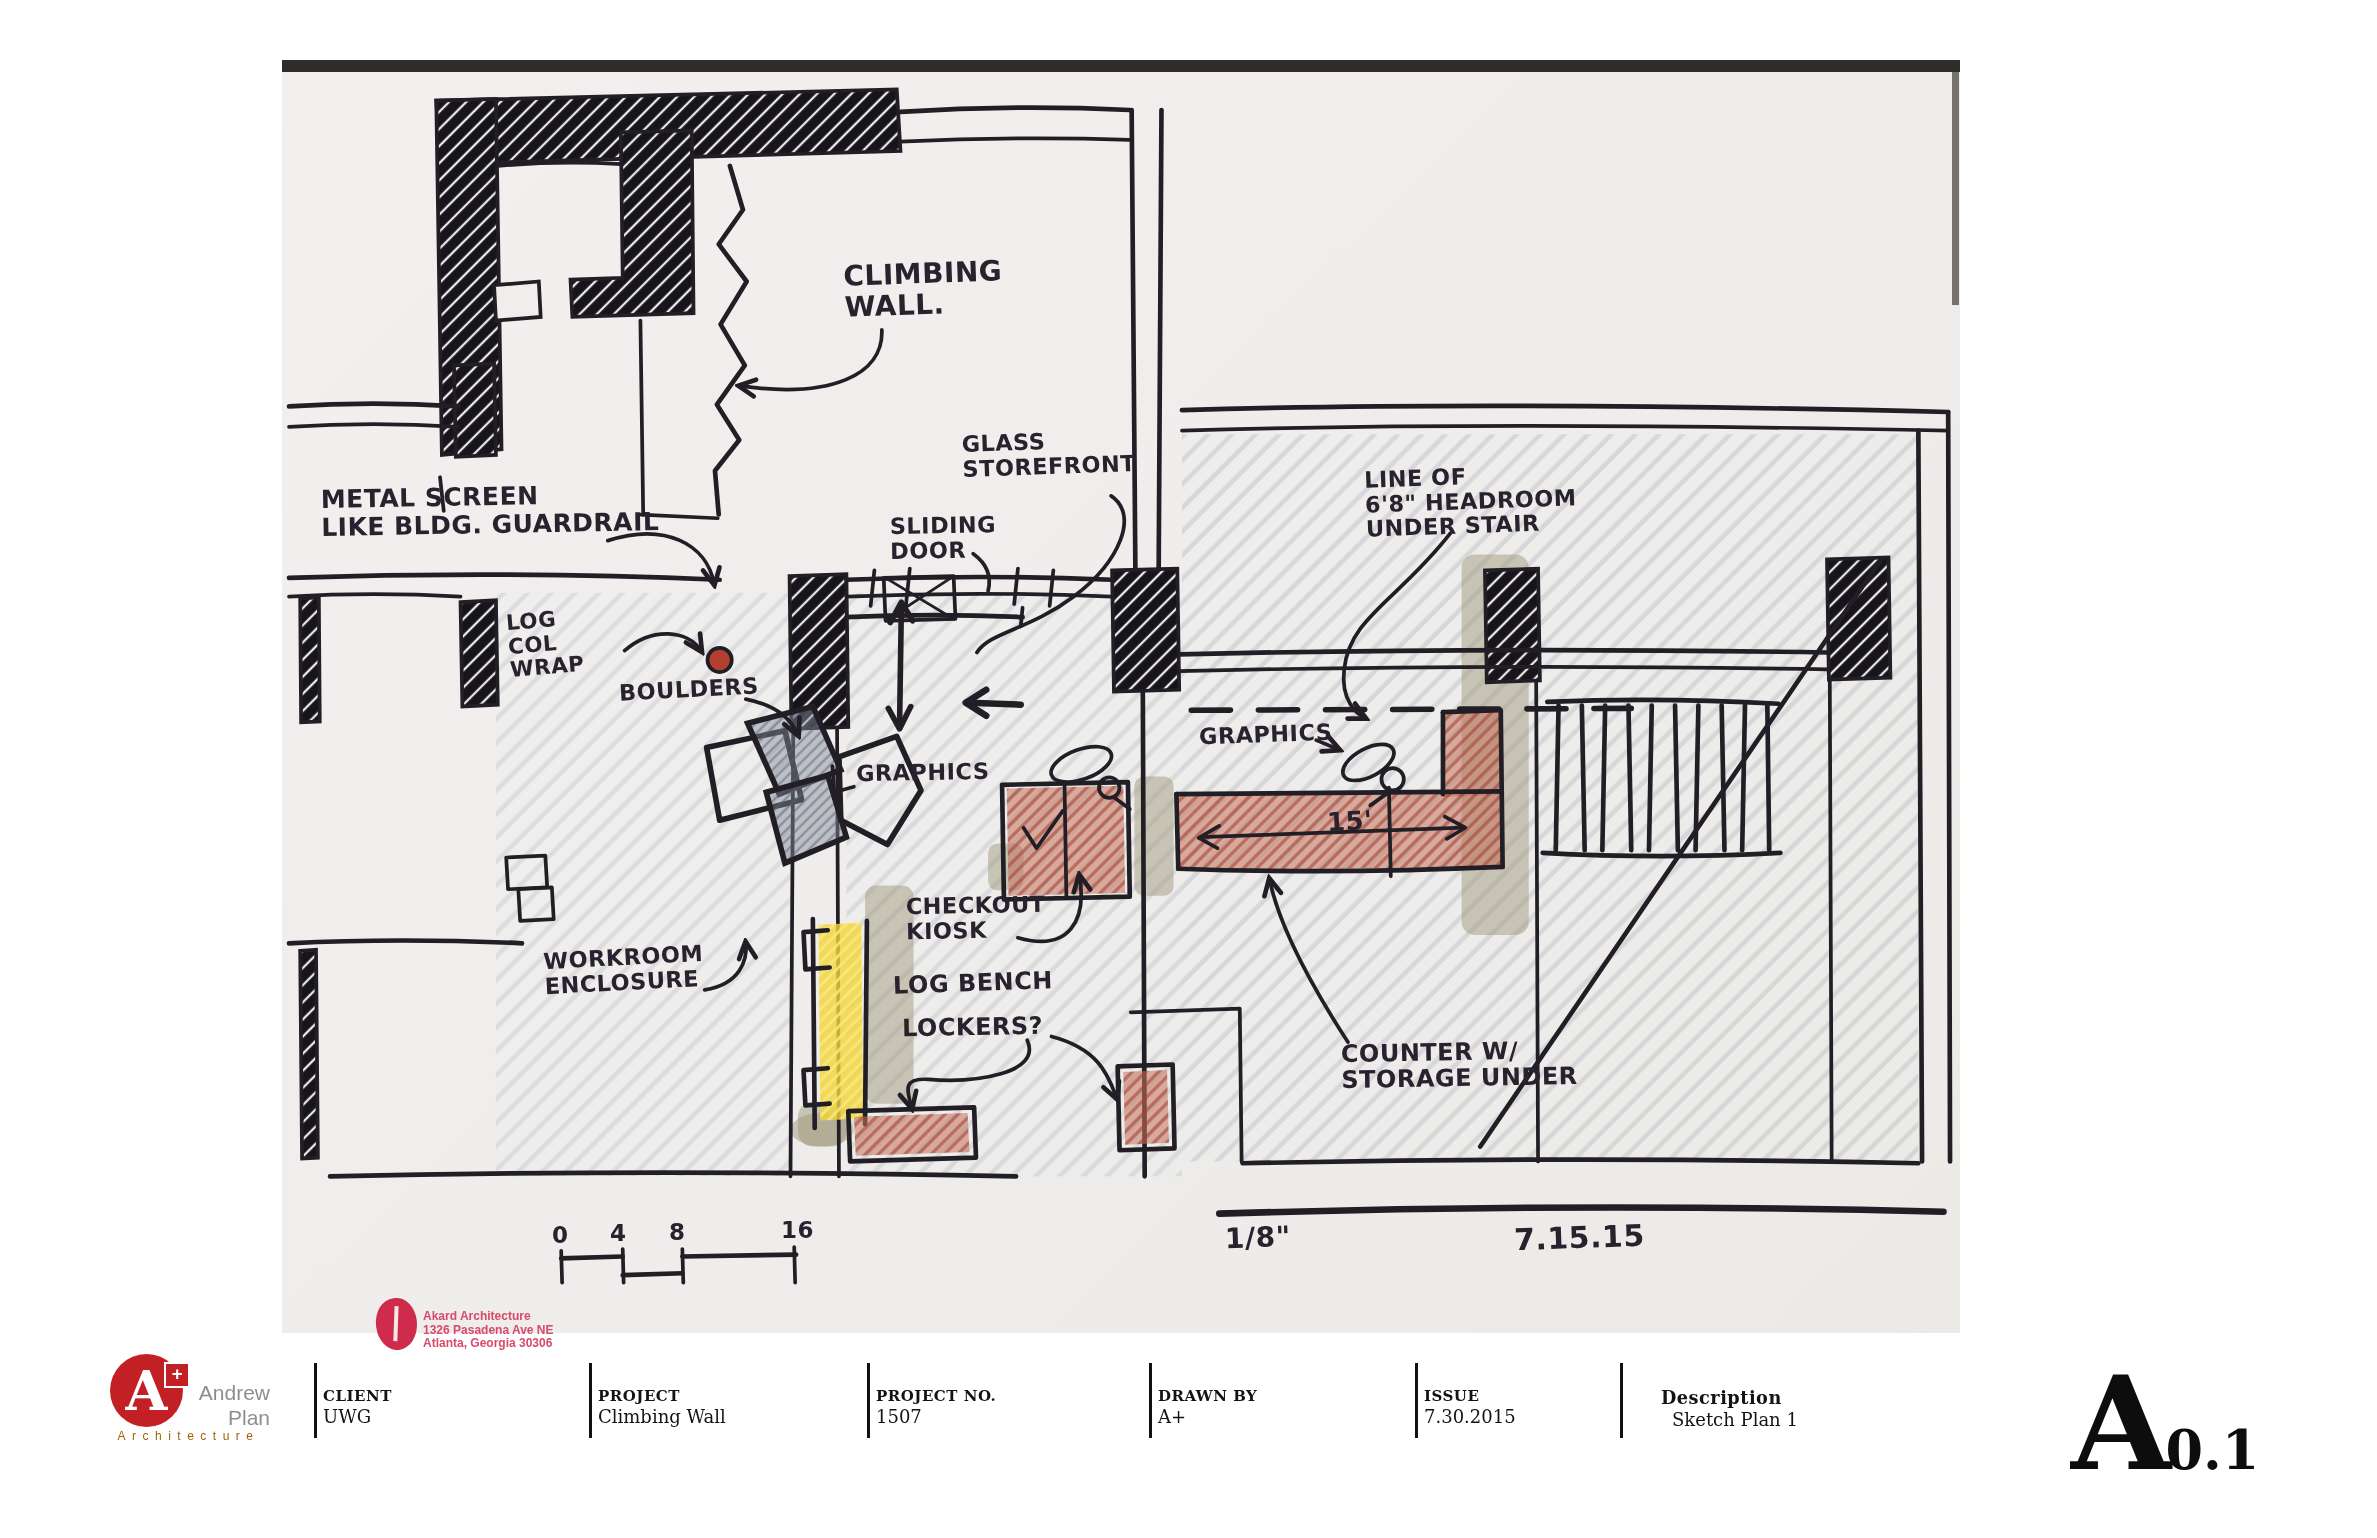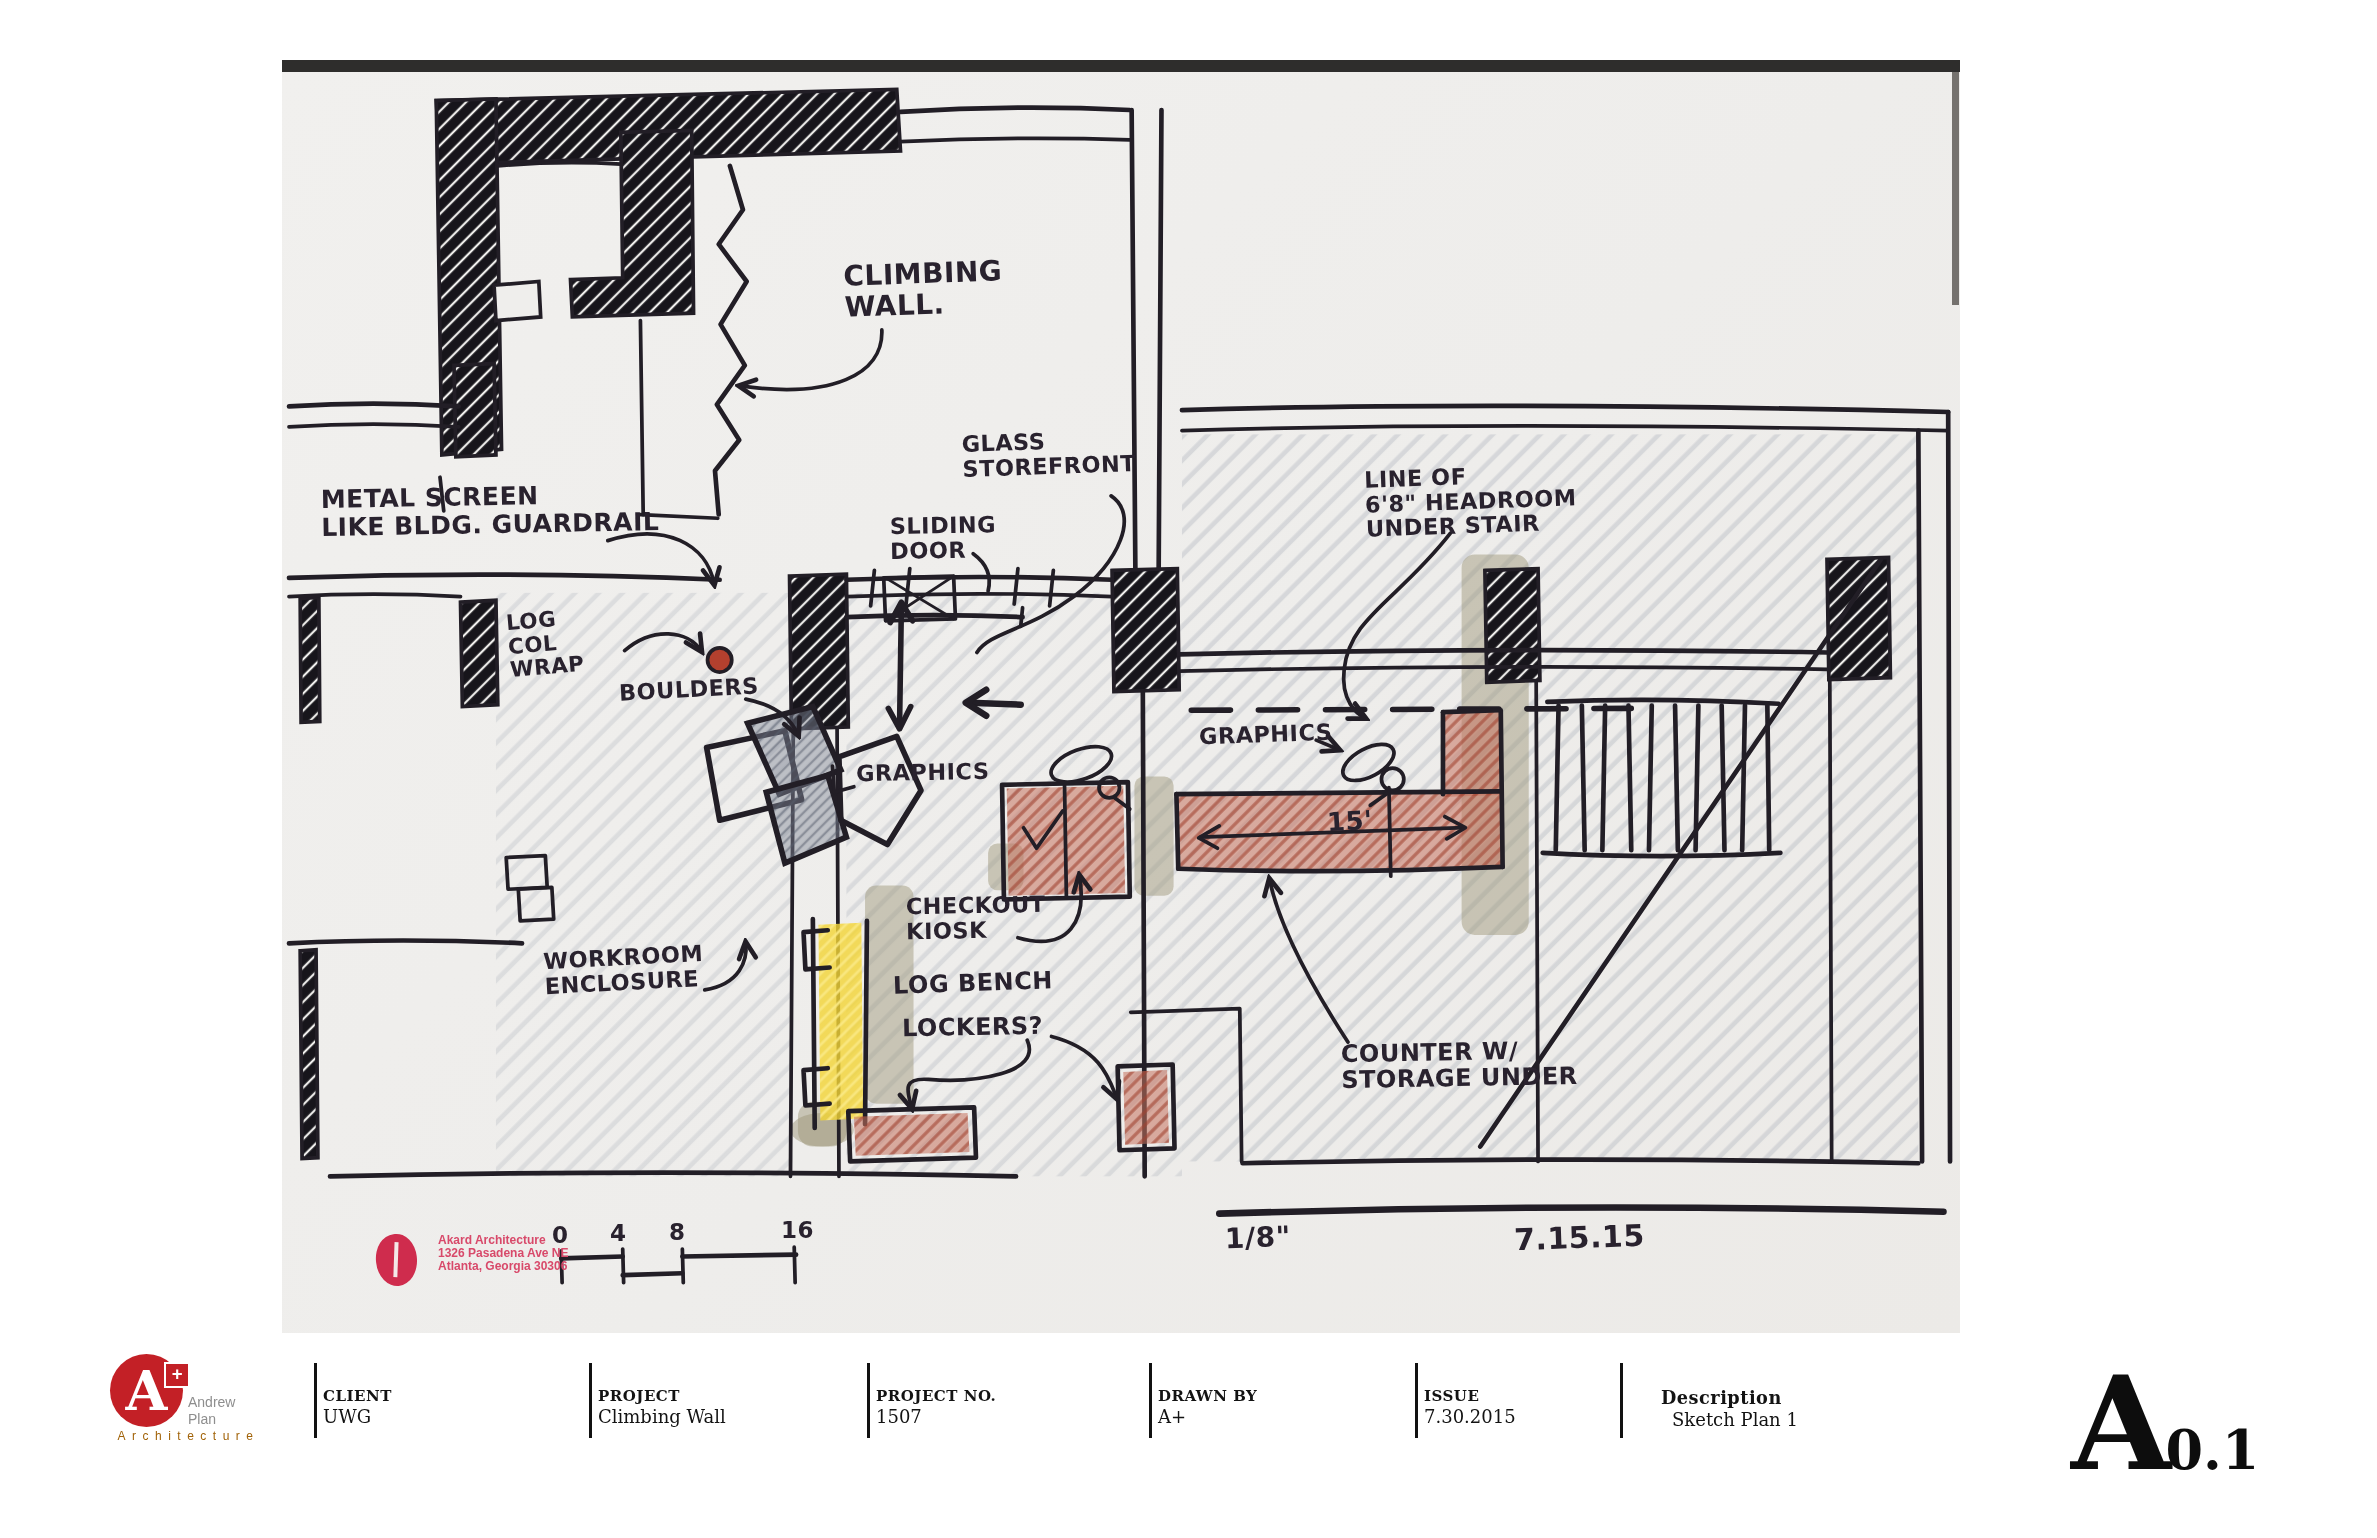--- a/index.html
+++ b/index.html
@@ -8,42 +8,42 @@
   
   #paper{position:absolute;left:282px;top:63px;width:1678px;height:1270px;
          background:linear-gradient(135deg,#f1f0ee 0%,#eeedeb 55%,#eceae7 100%);}
   #paper-topedge{position:absolute;left:282px;top:60px;width:1678px;height:12px;background:#2e2d2c;}
   #paper-rightedge{position:absolute;left:1952px;top:72px;width:6.5px;height:233px;background:#56534f;opacity:.8;}
   
   .hw{position:absolute;font-family:"DejaVu Sans",sans-serif;font-weight:700;color:#29222e;
       line-height:1.1;white-space:pre-line;letter-spacing:0.5px;}
   .hw-title{font-size:39px;letter-spacing:0.9px;}
   
-  .stamp{position:absolute;left:376px;top:1234px;display:flex;gap:21px;align-items:flex-start;}
+  .stamp{position:absolute;left:376px;top:1298px;display:flex;gap:6px;align-items:flex-end;}
   .stamp-blob{width:41px;height:52px;background:#cf2c4d;border-radius:50% 48% 52% 50%;
               transform:rotate(-6deg);position:relative;}
   .stamp-blob::after{content:"";position:absolute;left:17.7px;top:7.5px;width:3.7px;height:35px;
               background:#f4e8e8;transform:rotate(8deg);}
   .stamp-text{color:#d8496a;font-size:12px;font-weight:700;line-height:1.1;font-family:"Liberation Sans",sans-serif;}
   
   .tb-divider{position:absolute;top:1363px;width:2.8px;height:75px;background:#111;}
   .tb-sec{position:absolute;top:1387px;font-family:"DejaVu Serif",serif;color:#131313;}
   .tb-label{font-size:15px;font-weight:700;letter-spacing:0.5px;}
   .tb-label-desc{font-size:17.7px;font-weight:700;}
   .tb-value{font-size:18px;margin-top:0.9px;}
   
   #logo{position:absolute;left:110px;top:1354px;width:140px;height:93px;}
   #logo-circle{position:absolute;left:0;top:0;width:73px;height:73px;border-radius:50%;
                background:#c32026;color:#fff;font-family:"DejaVu Serif",serif;
                display:flex;align-items:center;justify-content:center;font-size:54px;font-weight:700;}
   #logo-plus{position:absolute;left:54px;top:7.5px;width:22.4px;height:22.4px;background:#c32026;
              border:2.8px solid #fff;color:#fff;font-size:18.6px;font-weight:700;line-height:20.5px;
              text-align:center;font-family:"Liberation Sans",sans-serif;}
-  #logo-name{position:absolute;left:78px;top:40px;width:82px;text-align:left;color:#8e8e8e;
-             font-size:14px;line-height:1.2;font-family:"Liberation Sans",sans-serif;}
+  #logo-name{position:absolute;left:78px;top:26px;width:82px;text-align:right;color:#8e8e8e;
+             font-size:21px;line-height:1.2;font-family:"Liberation Sans",sans-serif;}
   #logo-sub{position:absolute;left:7.5px;top:75px;width:158px;color:#a16207;font-size:12px;
             letter-spacing:6.5px;font-family:"Liberation Sans",sans-serif;}
   
   #sheetnum{position:absolute;left:2071px;top:1359px;display:flex;align-items:baseline;
             font-family:"DejaVu Serif",serif;font-weight:700;color:#0d0d0d;}
   #sheetnum .big{font-size:129px;line-height:1;}
   #sheetnum .small{font-size:54px;line-height:1;margin-left:-5.6px;}
   svg{position:absolute;left:0;top:0;pointer-events:none;}
   .ln{fill:none;stroke:#221e26;stroke-linecap:round;stroke-linejoin:round;}
 </style>

